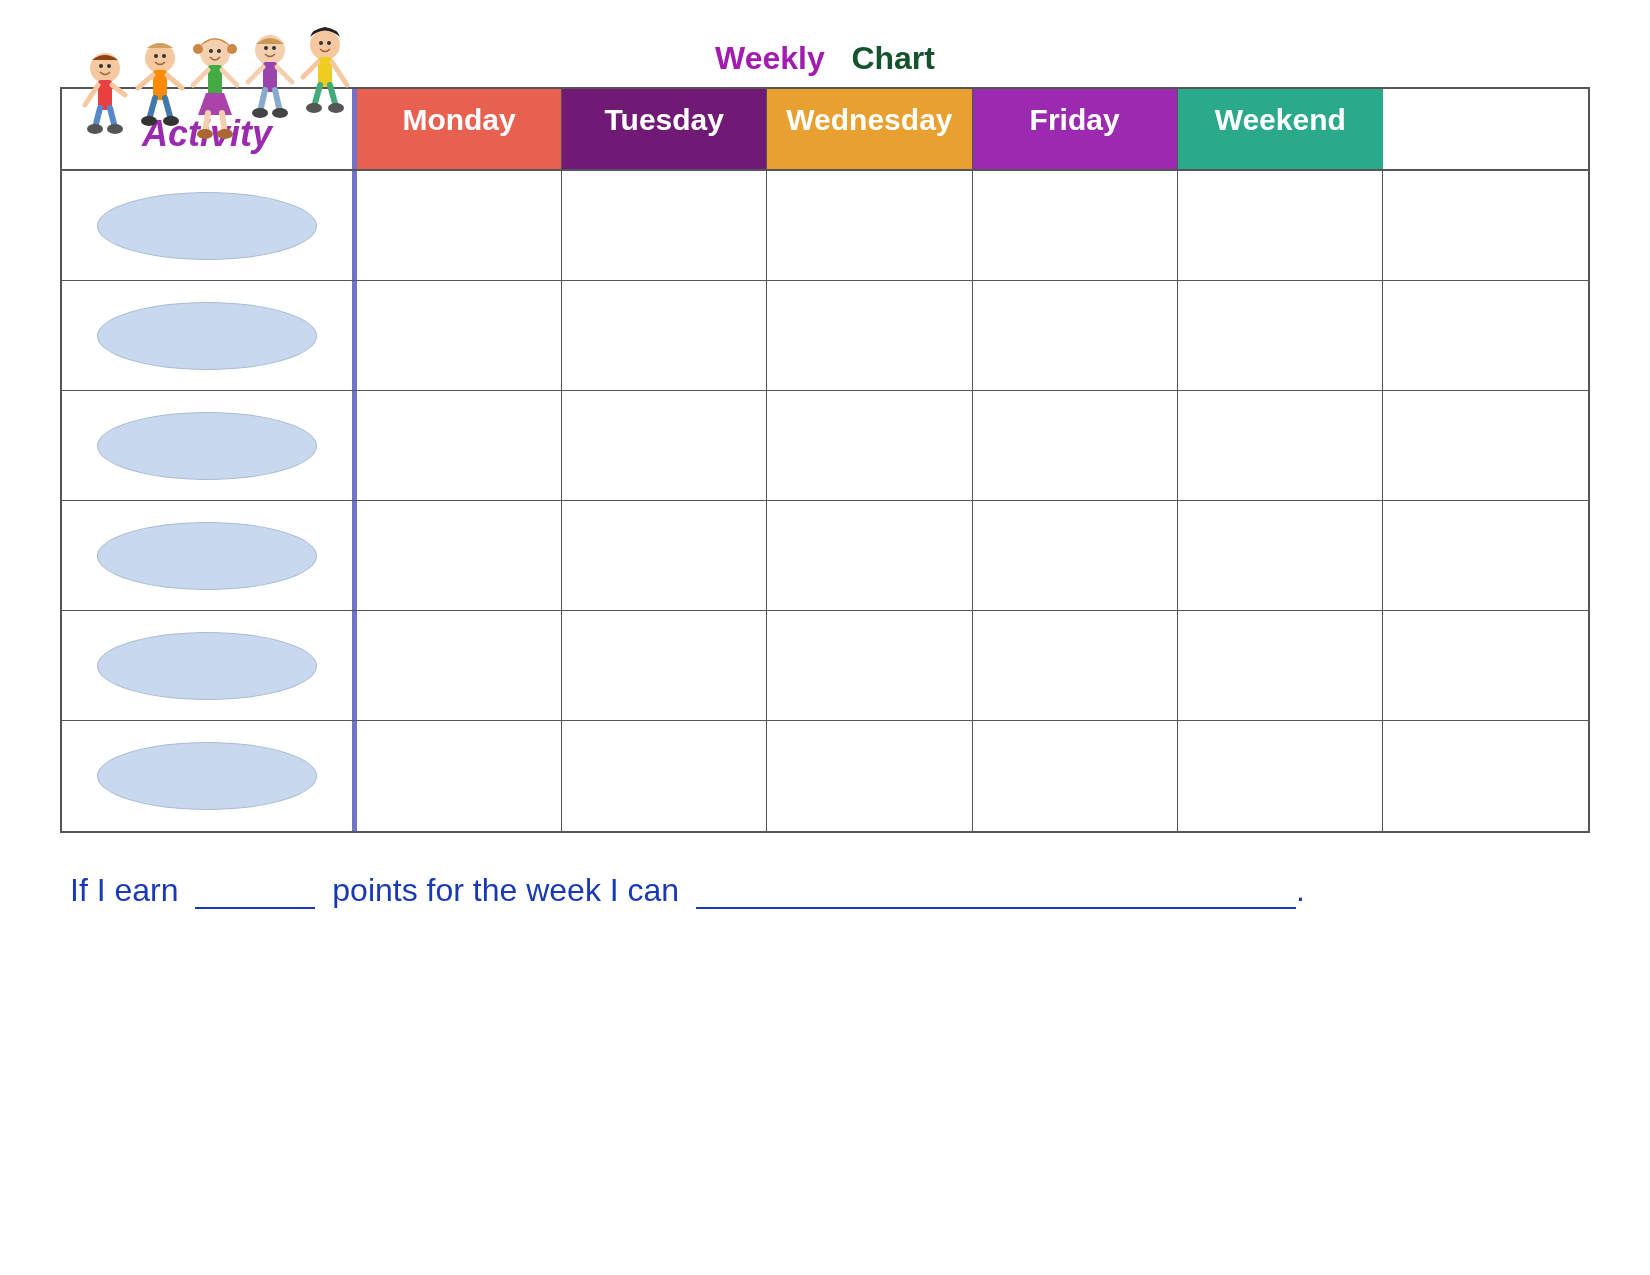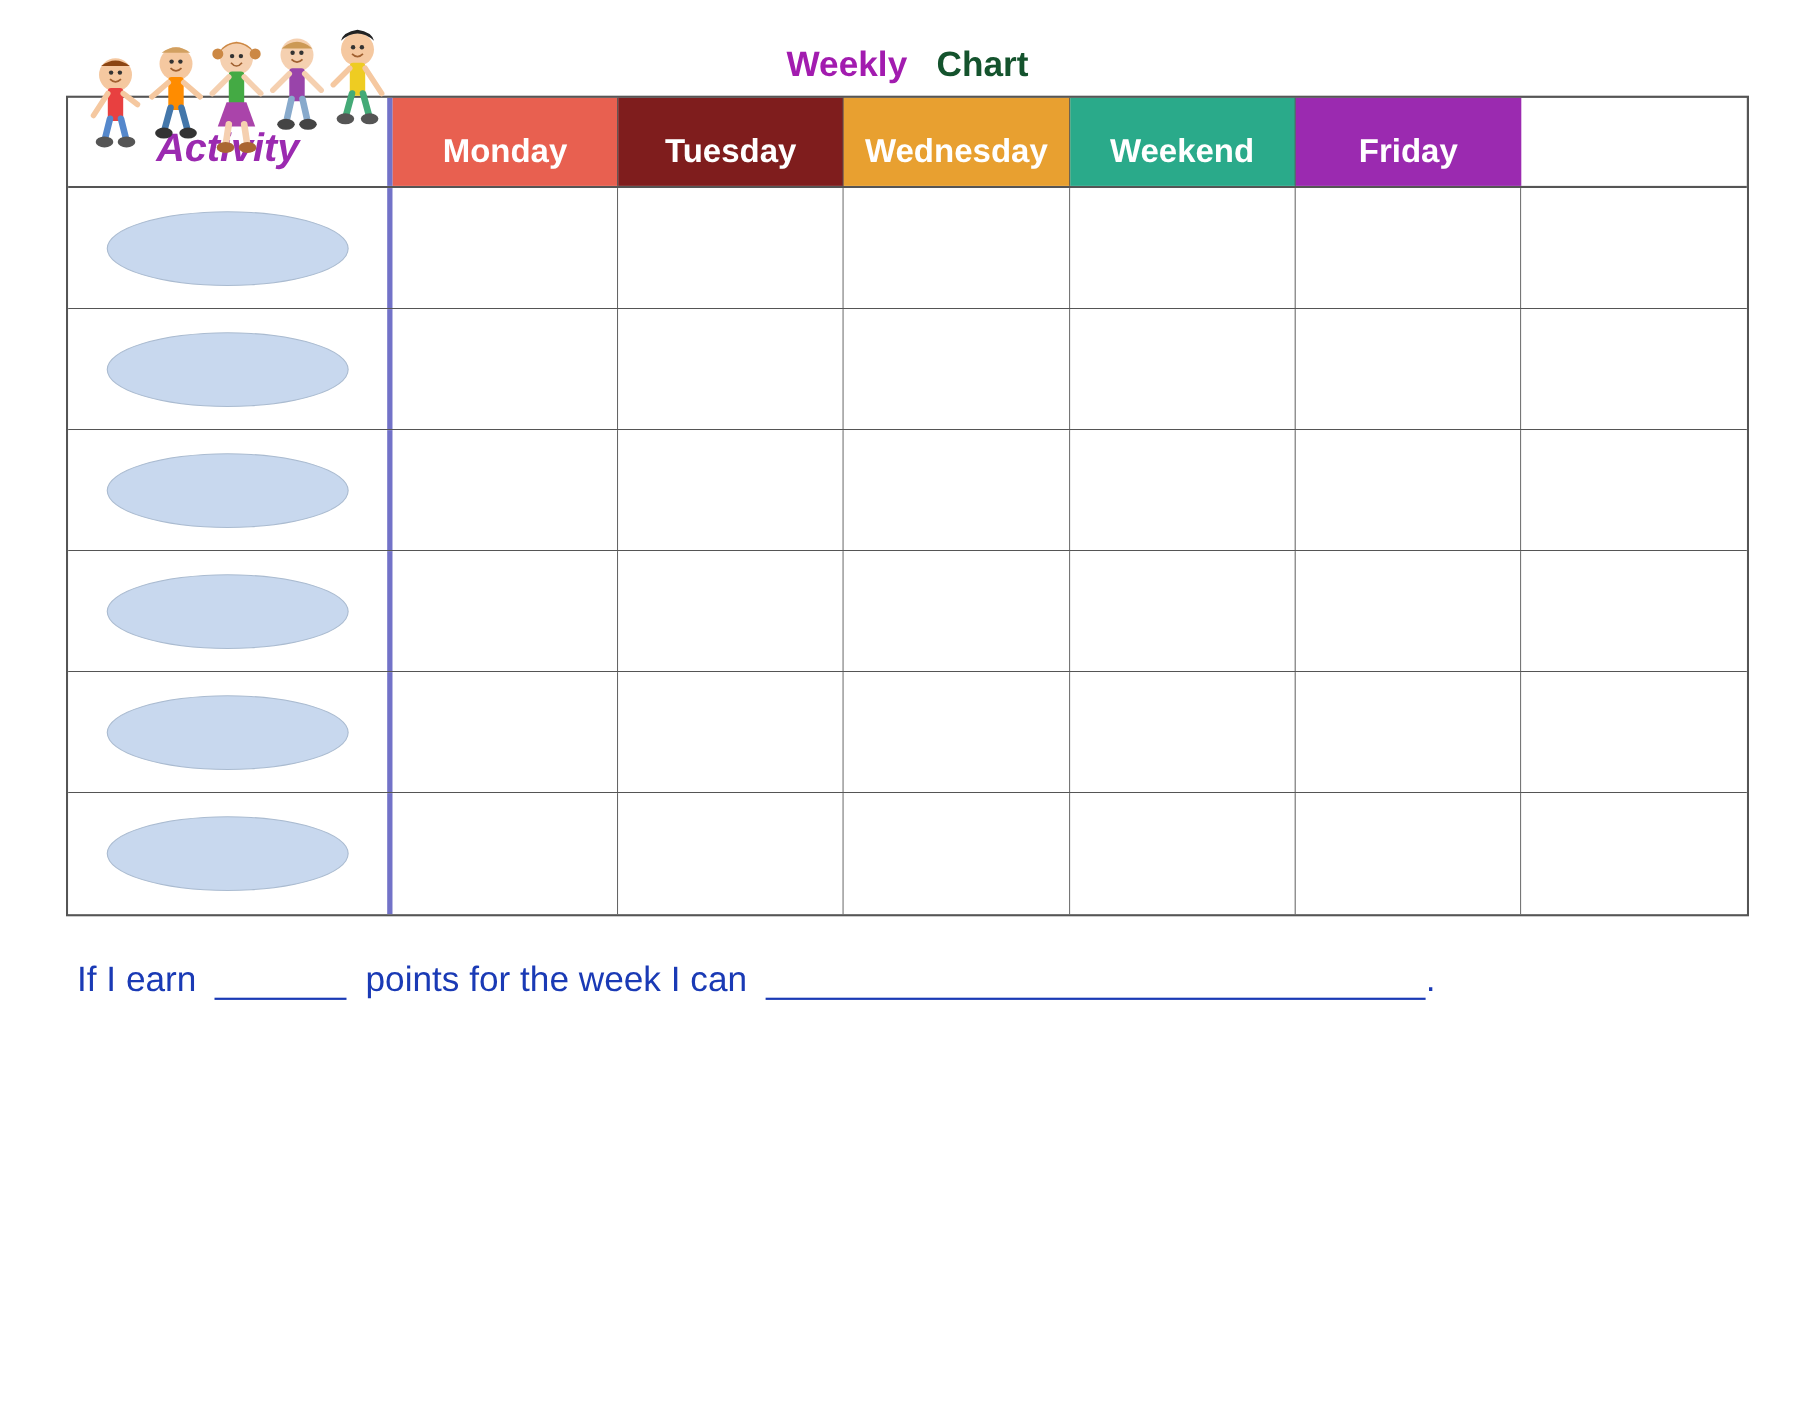--- a/index.html
+++ b/index.html
@@ -56,35 +56,35 @@
 
     .activity-label {
       font-size: 36px;
       font-weight: 900;
       color: #9b2ab0;
       font-style: italic;
     }
 
     .header-day-cell {
       display: flex;
-      align-items: flex-end;
+      align-items: flex-start;
       justify-content: center;
       padding: 14px 8px;
       font-size: 30px;
       font-weight: 700;
       color: #fff;
       border-right: 1px solid #555;
     }
 
     .header-day-cell:last-child {
       border-right: none;
     }
 
     .day-monday    { background: #e86050; }
-    .day-tuesday   { background: #7f1d1d; }
+    .day-tuesday   { background: #701a75; }
     .day-wednesday { background: #e8a030; }
     .day-thursday  { background: #7272c8; }
     .day-friday    { background: #9b2ab0; }
     .day-weekend   { background: #2aaa8a; }
 
     
     .data-row {
       display: grid;
       grid-template-columns: 295px 1fr 1fr 1fr 1fr 1fr 1fr;
       border-bottom: 1px solid #555;
@@ -260,25 +260,25 @@
     </div>
     <div class="header-day-cell day-monday">
       <span>Monday</span>
     </div>
     <div class="header-day-cell day-tuesday">
       <span>Tuesday</span>
     </div>
     <div class="header-day-cell day-wednesday">
       <span>Wednesday</span>
     </div>
+    <div class="header-day-cell day-friday">
+      <span>Friday</span>
+    </div>
     <div class="header-day-cell day-weekend">
       <span>Weekend</span>
-    </div>
-    <div class="header-day-cell day-friday">
-      <span>Friday</span>
     </div>
   </div>
 
   <div class="data-row">
     <div class="activity-cell">
       <div class="activity-oval"></div>
     </div>
     <div class="data-cell"></div>
     <div class="data-cell"></div>
     <div class="data-cell"></div>

